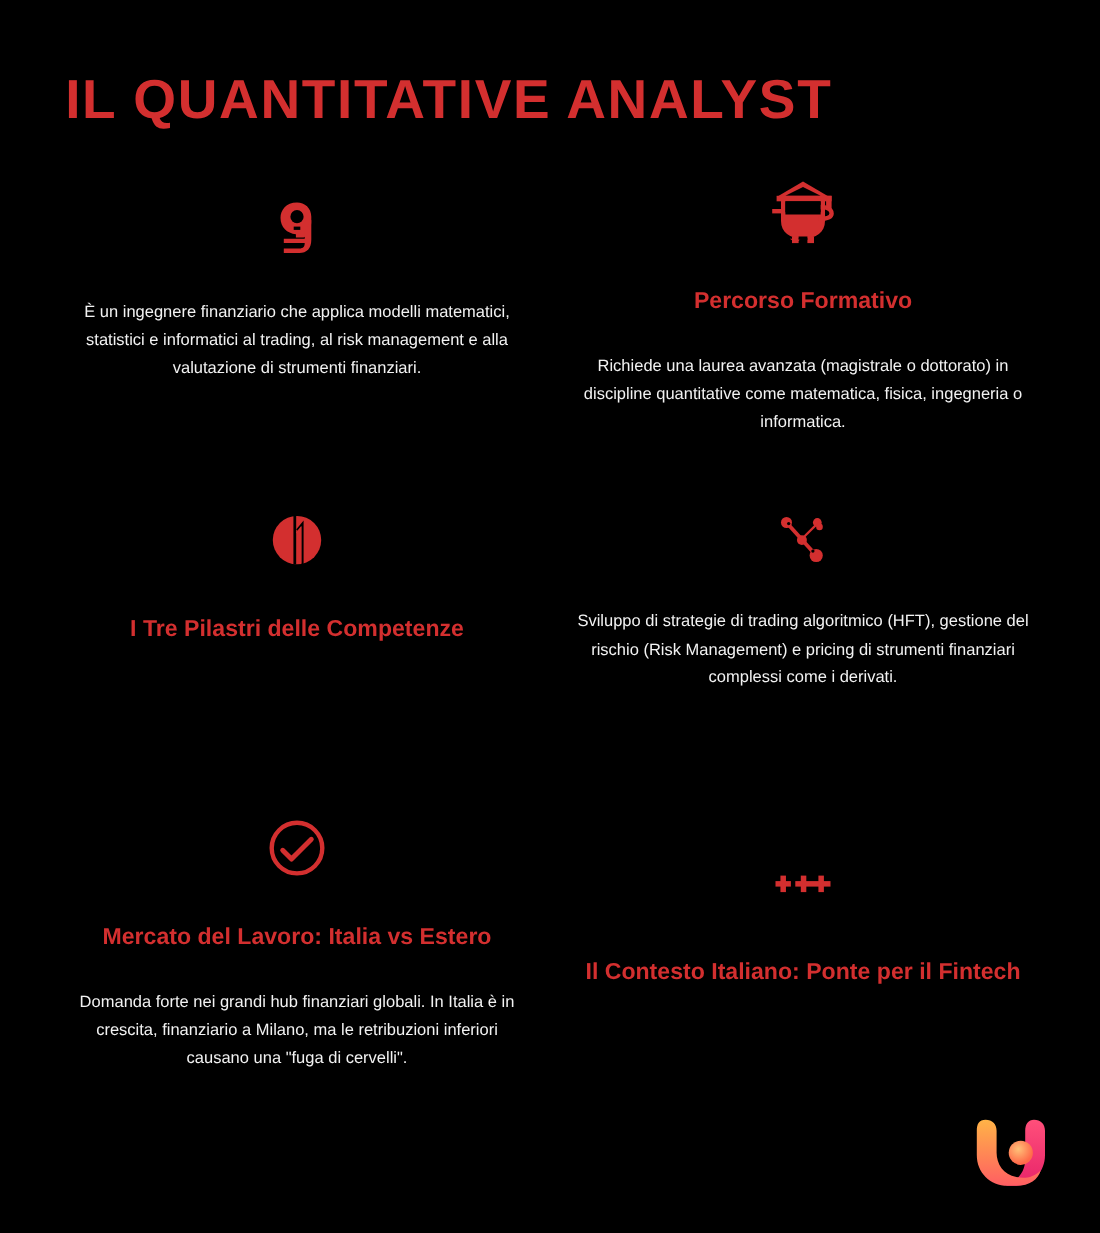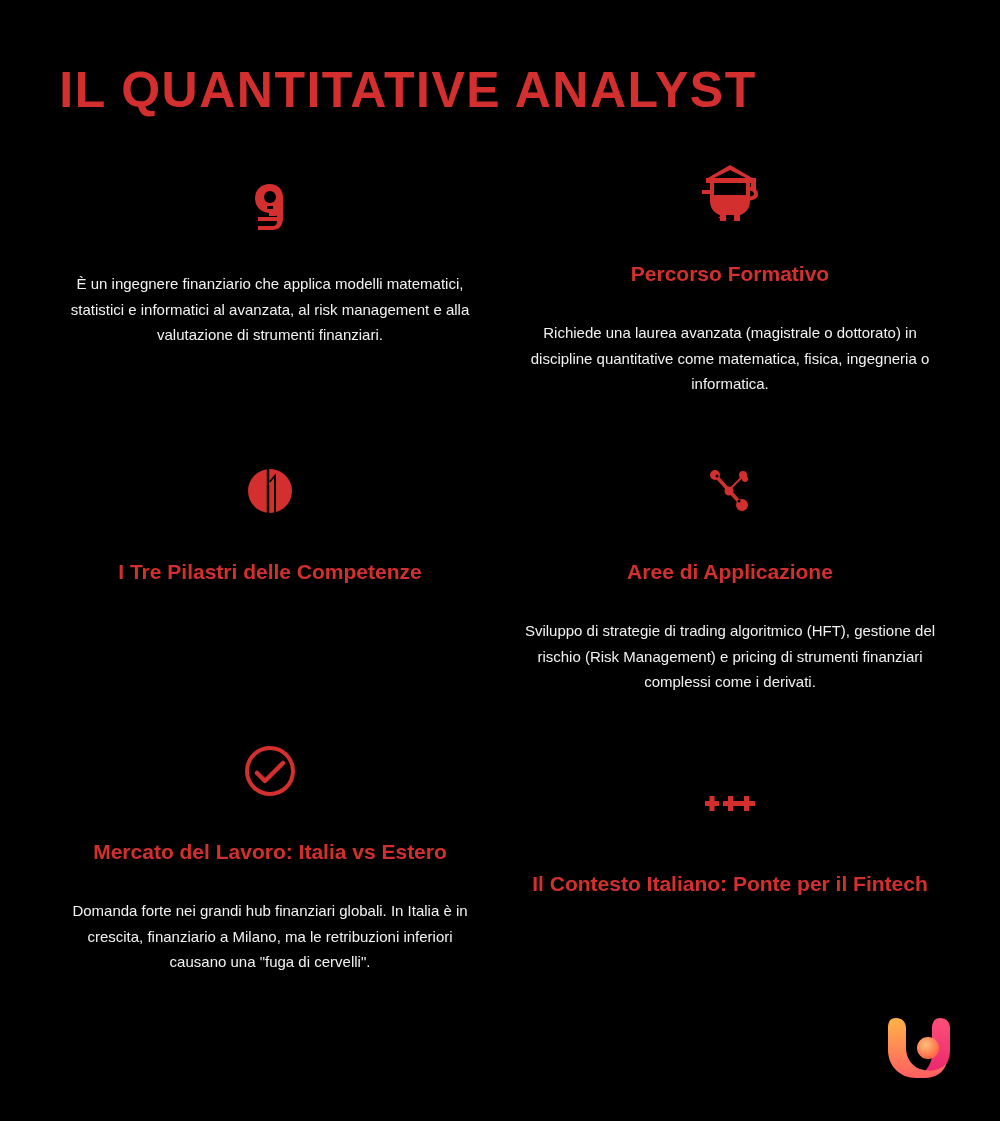--- a/index.html
+++ b/index.html
@@ -71,21 +71,21 @@
 
 <div class="card" style="left:55px; top:180px;">
   <div class="icon">
     <svg width="40" height="60" viewBox="0 0 40 60">
       <path d="M20 4 C10 4 5 11 5 18 C5 27 11 32 19 33 L19 36 L26 36 C31 34 33 28 33 20 L33 17 C33 9 27 4 20 4 Z" fill="#d32f2f"></path>
       <circle cx="20" cy="17" r="6" fill="#000"></circle>
       <rect x="17" y="26" width="6" height="3" fill="#000"></rect>
       <path d="M33 20 L33 38 C33 46 29 50 22 50 L8 50 L8 46 L22 46 C26 46 27 44 27 41 L8 41 L8 37 L27 37 L27 30 Z" fill="#d32f2f"></path>
     </svg>
   </div>
-  <div class="card-text">È un ingegnere finanziario che applica modelli matematici, statistici e informatici al avanzata, al risk management e alla valutazione di strumenti finanziari.</div>
+  <div class="card-text">È un ingegnere finanziario che applica modelli matematici, statistici e informatici al trading, al risk management e alla valutazione di strumenti finanziari.</div>
 </div>
 
 <div class="card" style="left:515px; top:163px;">
   <div class="icon">
     <svg width="60" height="60" viewBox="0 0 60 60">
       <polygon points="30,2 6,16 54,16" fill="#d32f2f"></polygon>
       <polygon points="30,7 14,15 46,15" fill="#000"></polygon>
       <rect x="6" y="15" width="50" height="5" fill="#d32f2f"></rect>
       <rect x="51" y="15" width="5" height="12" fill="#d32f2f"></rect>
       <rect x="2" y="27" width="8" height="4" fill="#d32f2f"></rect>
@@ -121,21 +121,20 @@
       <line x1="24" y1="24" x2="38" y2="10" stroke="#d32f2f" stroke-width="2"></line>
       <circle cx="10" cy="9" r="5" fill="#d32f2f"></circle>
       <circle cx="12" cy="10" r="1.5" fill="#000"></circle>
       <circle cx="38" cy="9" r="4" fill="#d32f2f"></circle>
       <circle cx="40" cy="13" r="3" fill="#d32f2f"></circle>
       <circle cx="24" cy="25" r="4.5" fill="#d32f2f"></circle>
       <circle cx="37" cy="39" r="6" fill="#d32f2f"></circle>
       <circle cx="34" cy="35" r="1.5" fill="#000"></circle>
     </svg>
   </div>
-  <div class="card-title">Aree di Applicazione</div>
   <div class="card-text">Sviluppo di strategie di trading algoritmico (HFT), gestione del rischio (Risk Management) e pricing di strumenti finanziari complessi come i derivati.</div>
 </div>
 
 <div class="card" style="left:55px; top:741px;">
   <div class="icon">
     <svg width="54" height="54" viewBox="0 0 54 54">
       <circle cx="27" cy="27" r="23" stroke="#d32f2f" stroke-width="4" fill="none"></circle>
       <path d="M14 29 L22 37 L40 19" stroke="#d32f2f" stroke-width="4.5" fill="none" stroke-linecap="round" stroke-linejoin="round"></path>
     </svg>
   </div>

